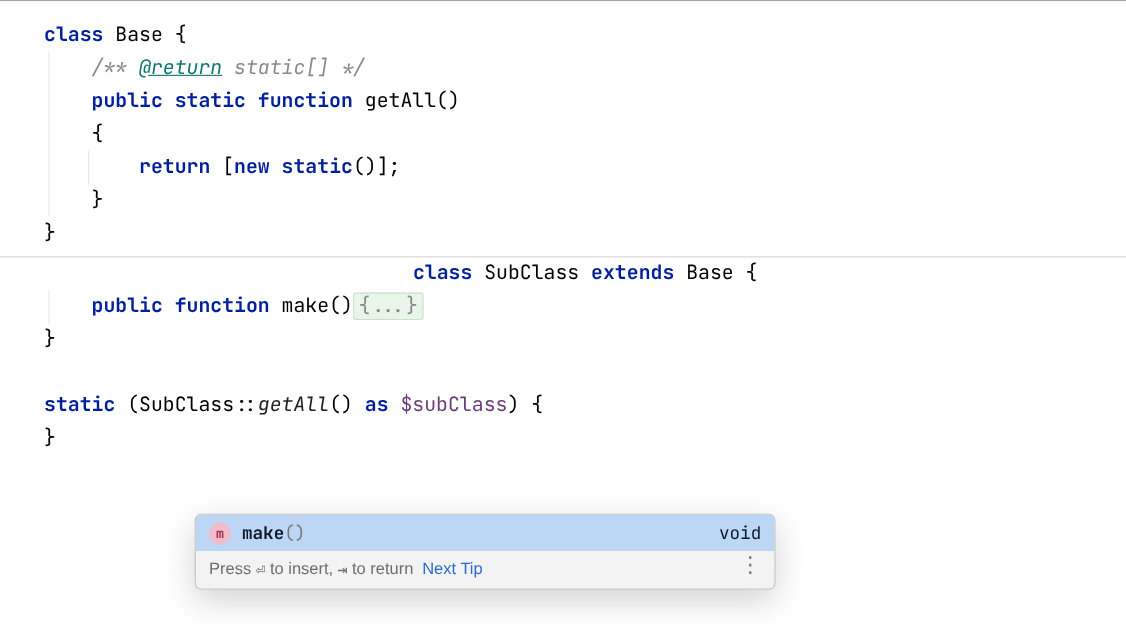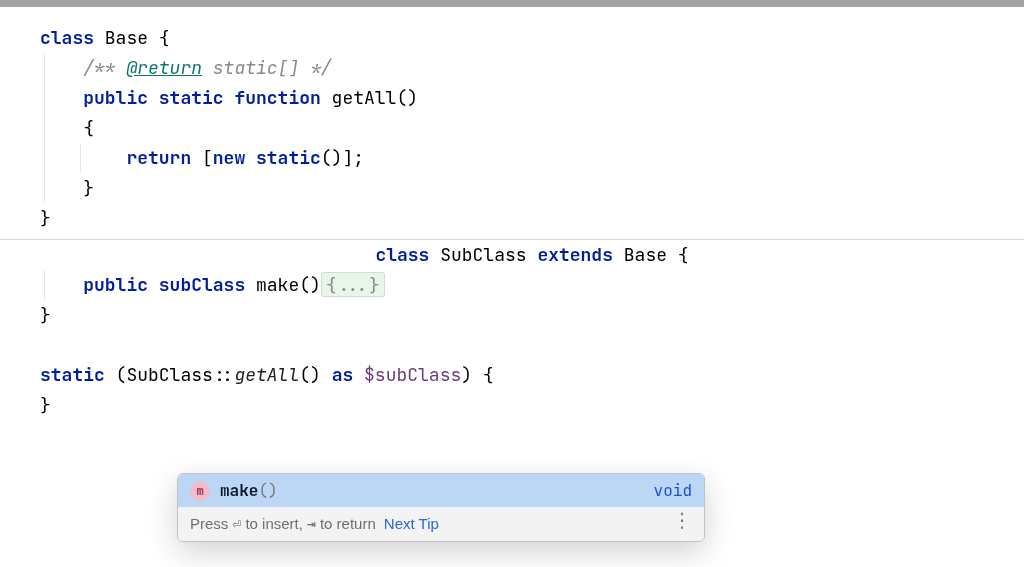--- a/index.html
+++ b/index.html
@@ -1,18 +1,18 @@
 <!DOCTYPE html>
 <html><head>
 <meta charset="utf-8">
 <style>
   * { margin: 0; padding: 0; box-sizing: border-box; }
   html, body { width: 1024px; height: 567px; background: #ffffff; overflow: hidden; }
   body { font-family: "JetBrains Mono", "Consolas", "Menlo", monospace; font-size: 18px; }
-  .editor { position: relative; width: 100%; height: 100%; background: #fff; border-top: 7px solid #a3a3a3; }
+  .editor { position: relative; width: 100%; height: 100%; background: #fff; border-top: 1px solid #a3a3a3; }
   .gutter-line { border-top: 1px solid #d6d6d6; }
   .code { padding: 16px 0 0 40px; line-height: 30px; }
   .line { white-space: pre; height: 30px; position: relative; }
   .indent-guide { border-left: 1px solid #e6e6e6; position: absolute; top: 0; bottom: 0; }
   .ig1 { left: 4px; }
   .ig2 { left: 40px; }
   .kw { color: #001f9c; font-weight: 700; }
   .comment { color: #8a8a8a; font-style: italic; }
   .tag { color: #0f766e; font-style: italic; text-decoration: underline; }
   .call { color: #222; font-style: italic; }
@@ -44,21 +44,21 @@
   }
   .badge {
     width: 20px; height: 20px; border-radius: 50%;
     background: #f1bcca; color: #a93358;
     display: inline-flex; align-items: center; justify-content: center;
     font-size: 12px; font-weight: 700; margin-right: 10px;
     font-family: monospace;
   }
   .method-name { font-family: "JetBrains Mono", monospace; font-weight: 700; color: #0f172a; }
   .method-parens { font-family: "JetBrains Mono", monospace; color: #777; }
-  .ret { margin-left: auto; color: #1d4ed8; font-family: "JetBrains Mono", monospace; }
+  .ret { margin-left: auto; color: #0f172a; font-family: "JetBrains Mono", monospace; }
   .popup-hint {
     display: flex; align-items: flex-start; gap: 4px;
     padding: 8px 12px; color: #6e6e6e; font-size: 15px;
     background: #f3f3f3;
   }
   .hint-icon { font-family: monospace; color: #6e6e6e; }
   .next-tip { color: #2a6ad3; margin-left: 4px; cursor: pointer; }
   .kebab { margin-left: auto; color: #7a7a7a; font-size: 20px; letter-spacing: 0; line-height: 10px; cursor: pointer; }
 </style>
 </head>
@@ -78,21 +78,21 @@
     <div class="line"><span class="indent-guide ig1"></span><span class="indent-guide ig2"></span><span class="kw">        return</span><span> [</span><span class="kw">new static</span><span>()];</span></div>
 
     <div class="line"><span class="indent-guide ig1"></span><span>    }</span></div>
 
     <div class="line"><span>}</span></div>
 
     <div class="gutter-line" style="margin-left:-40px; margin-top:6px;"></div>
 
     <div class="line" style="margin-top:0;text-align:center;"><span class="kw">class</span><span> SubClass </span><span class="kw">extends</span><span> Base </span><span>{</span></div>
 
-    <div class="line"><span class="indent-guide ig1"></span><span class="kw">    public subClass</span><span> make()</span><span class="fold">{...}</span></div>
+    <div class="line"><span class="indent-guide ig1"></span><span class="kw">    public function</span><span> make()</span><span class="fold">{...}</span></div>
 
     <div class="line"><span>}</span></div>
 
     <div class="line"> </div>
 
     <div class="line"><span class="kw">static</span><span> (SubClass::</span><span class="call">getAll</span><span>() </span><span class="kw">as</span><span> </span><span class="var">$subClass</span><span>) {</span></div>
 
 
     <div class="line"><span>}</span></div>
 

